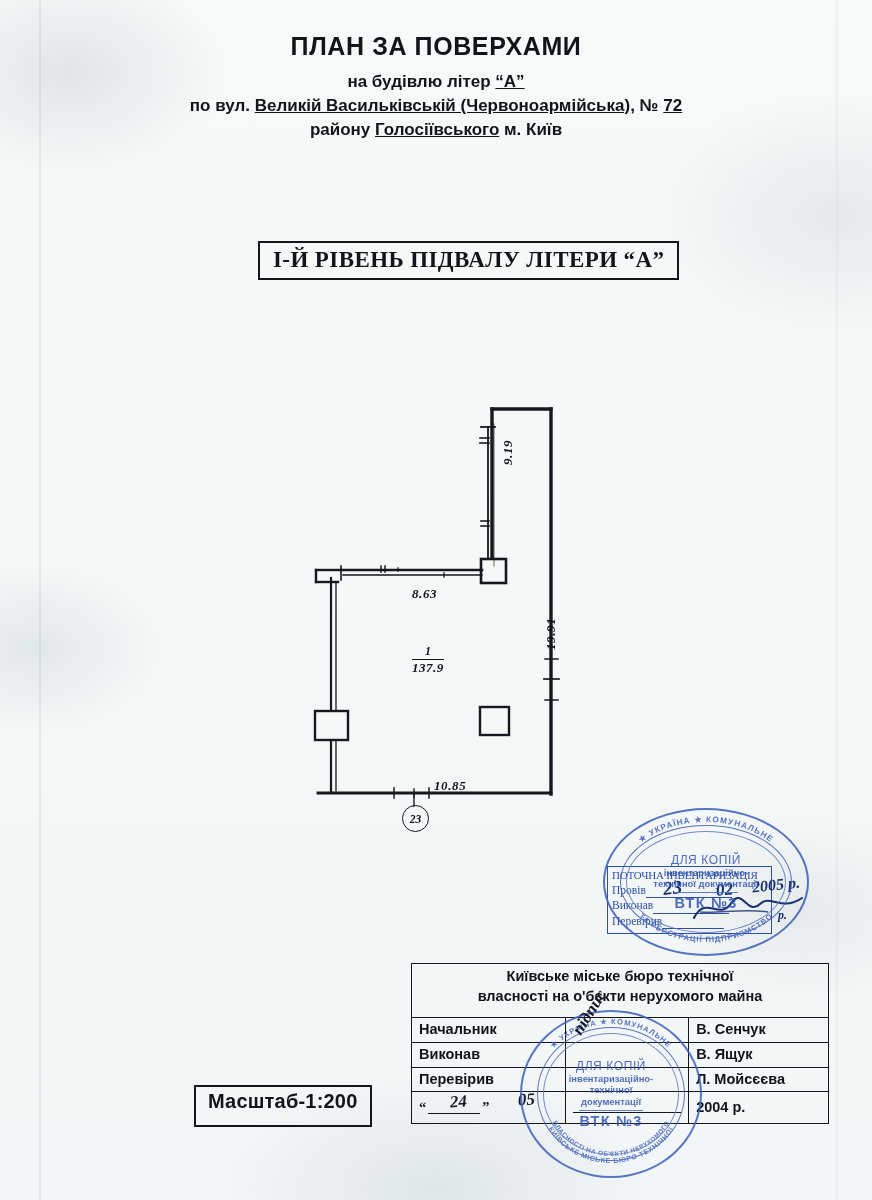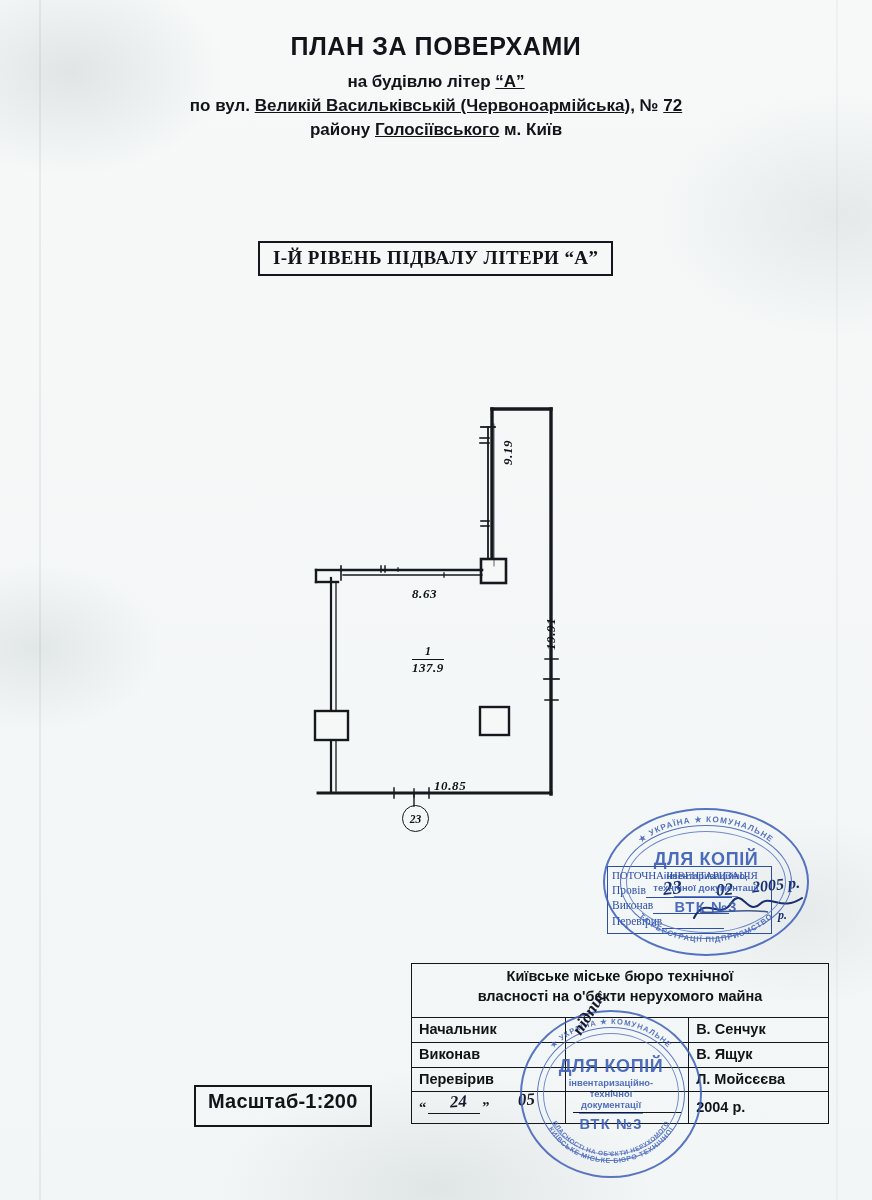--- a/index.html
+++ b/index.html
@@ -48,21 +48,21 @@
     font-size: 17px; font-weight: bold; line-height: 1.42; margin-top: 9px;
   }
   .subline .ul { text-decoration: underline; text-underline-offset: 1px; }
 
   
   .level-box {
     position: absolute; left: 258px; top: 241px;
     padding: 4px 13px 5px;
     border: 2.2px solid #14181c;
     font-family: "Liberation Serif", serif;
-    font-weight: bold; font-size: 19px; letter-spacing: .4px;
+    font-weight: bold; font-size: 23px; letter-spacing: .4px;
     white-space: nowrap;
   }
 
   
   .plan { position: absolute; left: 0; top: 0; width: 872px; height: 1200px; pointer-events: none; }
 
   .dim {
     position: absolute;
     font-family: "Liberation Serif", serif;
     font-style: italic; font-weight: bold;
@@ -129,21 +129,21 @@
   }
   .stamp .ring-o { position: absolute; inset: 0; border: 2.1px solid #3f61bb; border-radius: 50%; }
   .stamp .ring-i { position: absolute; inset: 17px; border: 1.6px solid #3f61bb; border-radius: 50%; }
   .stamp .ring-c { position: absolute; inset: 23px; border: 1.1px solid #5c7cc9; border-radius: 50%; }
   .stamp .core {
     position: absolute; inset: 0;
     display: flex; flex-direction: column; align-items: center; justify-content: center;
     text-align: center;
     font-family: "Liberation Sans", sans-serif;
   }
-  .stamp .core .l1 { font-weight: bold; font-size: 18px; letter-spacing: .6px; }
+  .stamp .core .l1 { font-weight: normal; font-size: 12px; letter-spacing: .6px; }
   .stamp .core .l2 { font-size: 9.4px; line-height: 1.18; font-weight: bold; }
   .stamp .core .l3 {
     font-weight: bold; font-size: 14.5px; letter-spacing: 1.2px;
     border-top: 1.4px solid #4c6dc2; padding-top: 2px; margin-top: 3px;
   }
   .stamp .arc { position: absolute; inset: 0; }
   .stamp .arc text { font-family: "Liberation Sans", sans-serif; font-weight: bold; fill: #3f61bb; }
 
   .stamp-top { left: 603px; top: 808px; width: 206px; height: 148px; opacity: .88; }
   .stamp-bot { left: 520px; top: 1010px; width: 182px; height: 168px; opacity: .86; }

